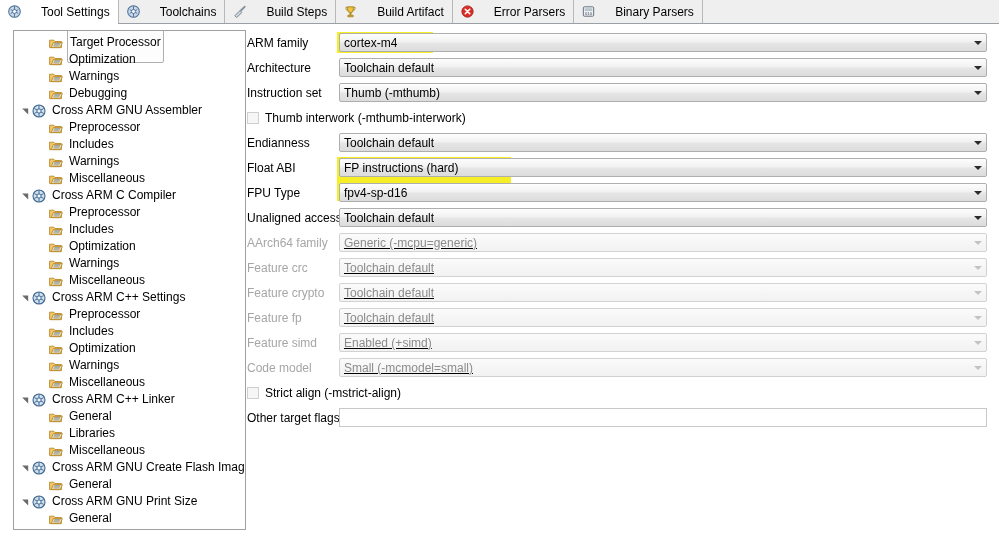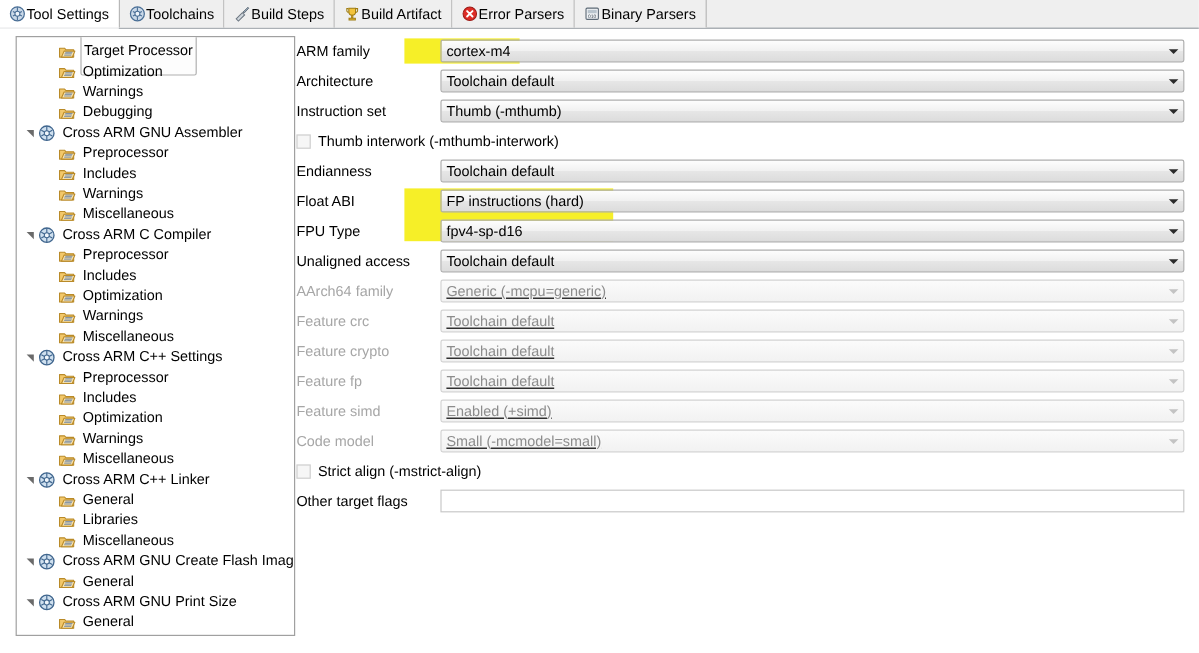--- a/index.html
+++ b/index.html
@@ -11,21 +11,21 @@
     overflow:hidden;
   }
   
   .tabbar{
     position:absolute;left:0;top:0;width:999px;height:23px;
     background:#efefef;
     border-bottom:1px solid #9aa0a6;
     display:flex;align-items:stretch;
   }
   .tab{
-    display:flex;align-items:center;gap:0;
+    display:flex;align-items:center;gap:19px;
     padding:0 8px 0 7px;
     border-right:1px solid #b8b8b8;
     background:#efefef;
     font-size:12px;color:#000;
     cursor:default;
     position:relative;
   }
   .tab.active{
     background:#ffffff;
     border-right:1px solid #b8b8b8;
@@ -57,21 +57,21 @@
     border-radius:2px;
     padding:12px 2px;
     background:#fdfdfd;
     margin-top:-1px;
   }
 
   
   .form{
     position:absolute;left:247px;top:30px;width:740px;
   }
-  .row{height:25px;display:flex;align-items:center;position:relative;gap:28px;}
+  .row{height:25px;display:flex;align-items:center;position:relative;}
   .lbl{
     width:92px;flex:0 0 92px;font-size:12px;color:#000;white-space:nowrap;
   }
   .lbl.dim{color:#a6a6a6;}
   .ctrl{flex:1 1 auto;position:relative;}
 
   .combo{
     height:19px;width:100%;
     border:1px solid #aeaeae;
     border-radius:2px;

